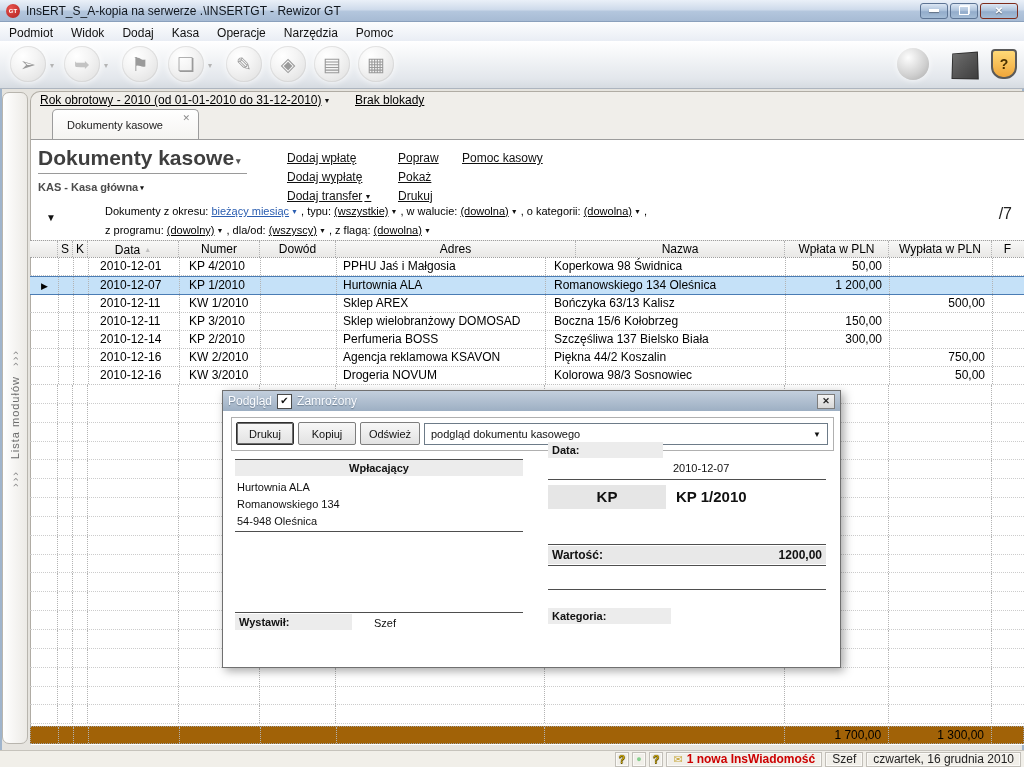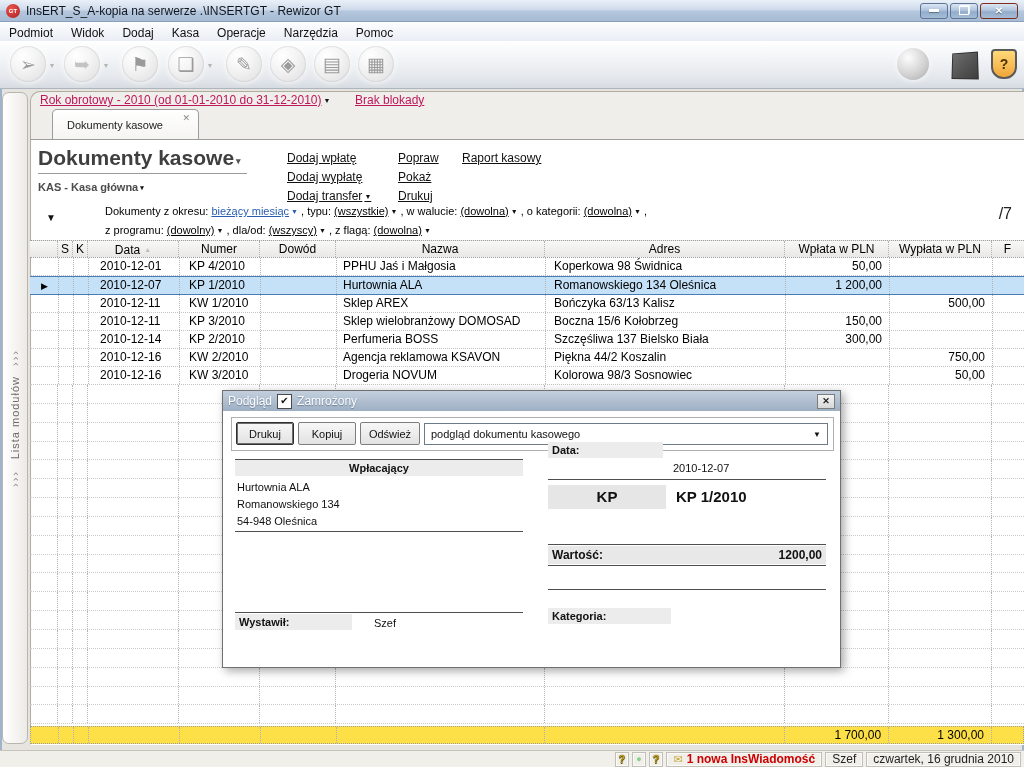--- a/index.html
+++ b/index.html
@@ -44,21 +44,21 @@
   
   .sidestrip{position:absolute;left:2px;top:92px;width:26px;height:652px;border:1px solid #b8b5ae;border-radius:7px;
     background:linear-gradient(to right,#ffffff,#eceae6);box-sizing:border-box;
     display:flex;flex-direction:column;align-items:center;justify-content:center;gap:10px;}
   .vtext{writing-mode:vertical-rl;transform:rotate(180deg);font-size:11px;color:#6b6b6b;letter-spacing:1px;}
   .vchev{writing-mode:vertical-rl;transform:rotate(180deg);font-size:11px;color:#8a8a8a;letter-spacing:2px;}
   
   .main-panel{position:absolute;left:30px;top:91px;width:994px;height:654px;background:#f0eeea;
     border:1px solid #b0aca4;border-right:none;border-radius:10px 0 0 10px;box-sizing:border-box;}
   .context-row{position:absolute;left:30px;top:93px;width:994px;height:16px;font-size:12px;color:#111;}
-  .ulink{text-decoration:underline;color:#be185d;cursor:default;white-space:nowrap;}
+  .ulink{text-decoration:underline;color:#000000;cursor:default;white-space:nowrap;}
   .dd{font-size:7px;vertical-align:1px;color:#111;padding-left:2px;}
   .tab{position:absolute;left:52px;top:109px;width:147px;height:31px;background:linear-gradient(#ffffff,#f5f4f1);
     border:1px solid #9c9c9c;border-bottom:none;border-radius:5px 5px 0 0;box-sizing:border-box;
     font-size:11px;color:#222;display:flex;align-items:center;padding:0 8px 0 14px;}
   .tab-close{margin-left:auto;font-size:9px;color:#8a8a8a;align-self:flex-start;padding-top:3px;}
   .content{position:absolute;left:31px;top:139px;width:993px;height:605px;background:#fff;border-top:1px solid #9c9c9c;}
   
   .page-title{position:absolute;left:38px;top:146px;font-size:21px;font-weight:bold;color:#3f3f3f;
     border-bottom:1px solid #9a9a9a;padding:0 6px 3px 0;}
   .page-title .dd{font-size:9px;color:#555;}
@@ -90,21 +90,21 @@
   .c-wplata{width:104px;text-align:right;padding-right:7px;}
   .c-wyplata{width:103px;text-align:right;padding-right:7px;}
   .c-f{width:31px;border-right:none;text-align:center;}
   .thead{border-top:1px dotted #9f9f9f;border-bottom:1px dotted #9f9f9f;background:linear-gradient(#f8f8f7,#e9e8e6);}
   .thead .tcell{text-align:center;padding:0 2px;color:#000;}
   .sort{font-size:7px;color:#c0c0c0;padding-left:4px;vertical-align:2px;}
   .drow{border-bottom:1px dotted #c4c4c4;justify-content:flex-end;}
   .drow.selected{background:#c5e1f8;border-top:1px solid #4a7cb4;border-bottom:1px solid #4a7cb4;height:19px;}
   .erow{height:18.85px;border-bottom:1px dotted #cccccc;}
   .summary{position:absolute;left:30px;top:726px;width:994px;height:18px;display:flex;
-    border:1px dotted #9f9f9f;box-sizing:border-box;background:#fde047;font-size:12px;justify-content:space-between;}
+    border:1px dotted #9f9f9f;box-sizing:border-box;background:#a16207;font-size:12px;justify-content:space-between;}
   
   .dialog{position:absolute;left:222px;top:390px;width:619px;height:278px;background:#fff;
     border:1px solid #707070;box-shadow:3px 3px 9px rgba(0,0,0,.35);z-index:20;box-sizing:border-box;}
   .dlg-title{position:absolute;left:0;top:0;width:100%;height:20px;
     background:linear-gradient(#c3cfdd,#9dafc3);display:flex;align-items:center;padding:0 5px;box-sizing:border-box;
     font-size:12px;color:#fafcff;text-shadow:0 1px 1px rgba(40,60,80,.45);gap:5px;}
   .dlg-check{width:13px;height:13px;background:#fff;border:1px solid #4a4a4a;font-size:10px;line-height:12px;
     text-align:center;color:#111;text-shadow:none;}
   .dlg-x{margin-left:auto;width:18px;height:15px;background:linear-gradient(#f4f4f4,#d7d7d7);
     border:1px solid #7d7d7d;color:#222;font-size:9px;font-weight:bold;display:flex;align-items:center;justify-content:center;
@@ -235,21 +235,21 @@
     <span class="alink">Dodaj wpłatę</span>
     <span class="alink">Dodaj wypłatę</span>
     <span class="alink"><span>Dodaj transfer</span><span class="dd">▼</span></span>
   </div>
   <div class="acts2">
     <span class="alink">Popraw</span>
     <span class="alink">Pokaż</span>
     <span class="alink">Drukuj</span>
   </div>
   <div class="acts3">
-    <span class="alink">Raport kasowy</span>
+    <span class="alink">Pomoc kasowy</span>
   </div>
 
   <span class="fil-collapse">▼</span>
   <div class="filters">
     <div>
       <span>Dokumenty z okresu:</span>
       <span class="flink blue">bieżący miesiąc</span><span class="dd">▼</span>
       <span>, typu:</span>
       <span class="flink">(wszystkie)</span><span class="dd">▼</span>
       <span>, w walucie:</span>
@@ -270,22 +270,22 @@
   <div class="counter">/7</div>
 
   <div class="grid">
     <div class="trow thead">
       <div class="tcell c-marker"></div>
       <div class="tcell c-s">S</div>
       <div class="tcell c-k">K</div>
       <div class="tcell c-data"><span>Data</span><span class="sort">▲</span></div>
       <div class="tcell c-numer">Numer</div>
       <div class="tcell c-dowod">Dowód</div>
+      <div class="tcell c-adres">Adres</div>
       <div class="tcell c-nazwa">Nazwa</div>
-      <div class="tcell c-adres">Adres</div>
       <div class="tcell c-wplata" style="text-align:center">Wpłata w PLN</div>
       <div class="tcell c-wyplata" style="text-align:center">Wypłata w PLN</div>
       <div class="tcell c-f">F</div>
     </div>
 
     <div class="trow drow">
       <div class="tcell c-marker"></div>
       <div class="tcell c-s"></div>
       <div class="tcell c-k"></div>
       <div class="tcell c-data">2010-12-01</div>

